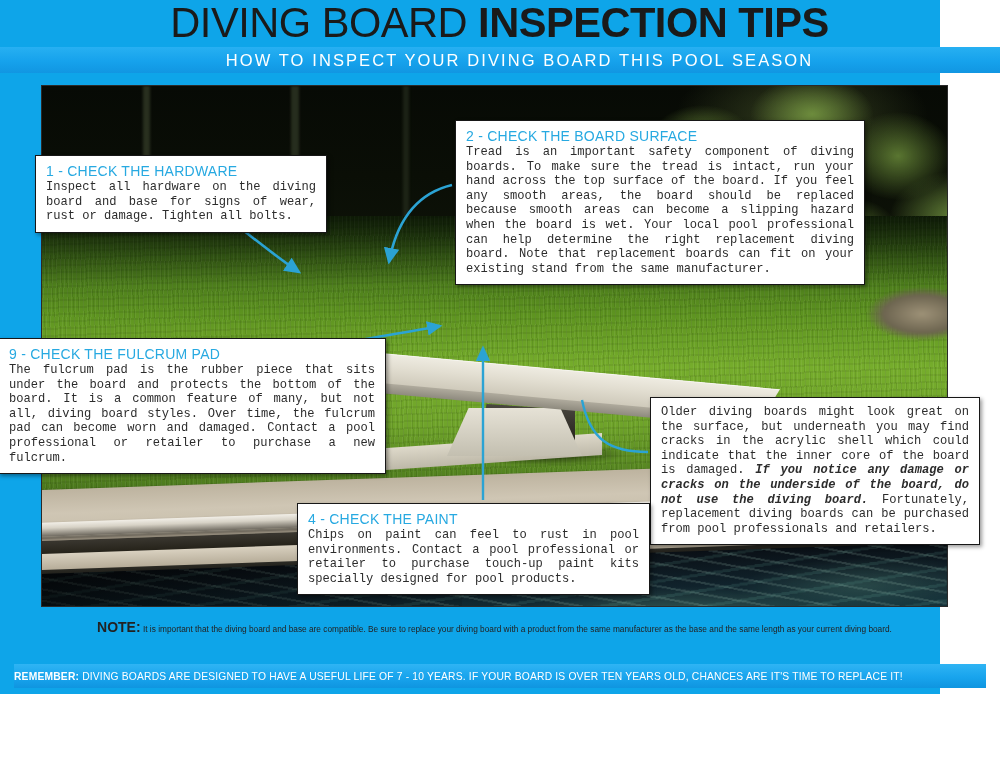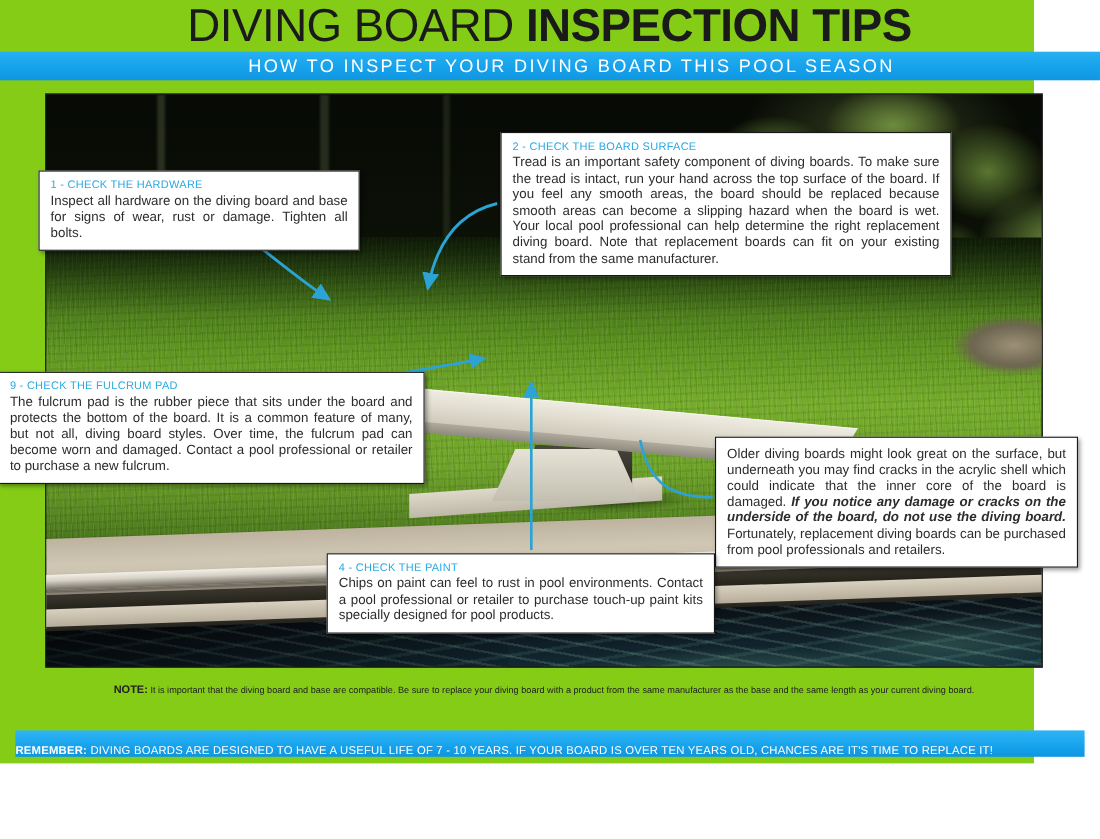--- a/index.html
+++ b/index.html
@@ -2,21 +2,21 @@
 <html><head>
 <meta charset="utf-8">
 <style>
   * { box-sizing: border-box; margin: 0; padding: 0; }
   html, body {
     width: 1000px; height: 763px;
     background: #ffffff;
     font-family: "Liberation Sans", sans-serif;
     overflow: hidden;
   }
-  #page { position: relative; width: 940px; height: 763px; background:#84cc16; }
+  #page { position: relative; width: 940px; height: 763px; background:#0ea5e9; }
 
   
   .title-bar {
     position:absolute; left:0; top:0; width:1000px; height:45px;
     display:flex; align-items:center; justify-content:center;
     overflow:hidden;
   }
   .title-text {
     font-family:"Liberation Sans", sans-serif;
     font-size:42px; line-height:44px; color:#1a1a1a;
@@ -188,52 +188,52 @@
   }
 
   
   .callout {
     position:absolute; background:#ffffff;
     border:1px solid #171717;
     box-shadow: 2px 2px 4px rgba(0,0,0,.40);
     padding:7px 10px 8px 10px;
   }
   .co-title {
-    color:#27a9e1; font-size:10px; font-weight:400;
+    color:#27a9e1; font-size:14px; font-weight:400;
     letter-spacing:.25px; margin-bottom:1px; white-space:nowrap;
     font-family:"Liberation Sans", sans-serif;
   }
   .co-body {
     color:#2c2c2c; font-size:12.1px; line-height:14.6px;
-    text-align:justify; font-family:Liberation Sans, sans-serif;
+    text-align:justify; font-family:Liberation Mono, monospace;
   }
   .co-body .em { font-style:italic; font-weight:700; }
 
   #box1 { left:35px;  top:155px; width:292px; }
   #box2 { left:455px; top:120px; width:410px; }
   #box3 { left:650px; top:397px; width:330px; }
   #box4 { left:297px; top:503px; width:353px; }
   #box5 { left:-2px;  top:338px; width:388px; }
 
   
   .arrows { position:absolute; left:0; top:0; width:1000px; height:763px; pointer-events:none; }
 
   
   .note {
     position:absolute; left:41px; top:622px; width:907px;
     text-align:center; font-size:8.3px; color:#222; line-height:11px;
     font-family:"Liberation Sans", sans-serif;
   }
-  .note b { font-weight:700; font-size:10px; }
+  .note b { font-weight:700; font-size:14px; }
 
   
   .remember-bar {
     position:absolute; left:14px; top:664px; width:972px; height:24px;
     background:#20a9ef;
-    display:flex; align-items:flex-end; padding-left:0;
+    display:flex; align-items:center; padding-left:0;
   }
   .remember-bar.grad{
     background:linear-gradient(180deg,#2fb4f4 0%,#18a4ed 55%,#0f95e0 100%);
   }
   .remember-text {
     color:#ffffff; font-size:10.3px; letter-spacing:.18px; white-space:nowrap;
     font-family:"Liberation Sans", sans-serif;
   }
   .remember-text b { font-weight:700; }
 

